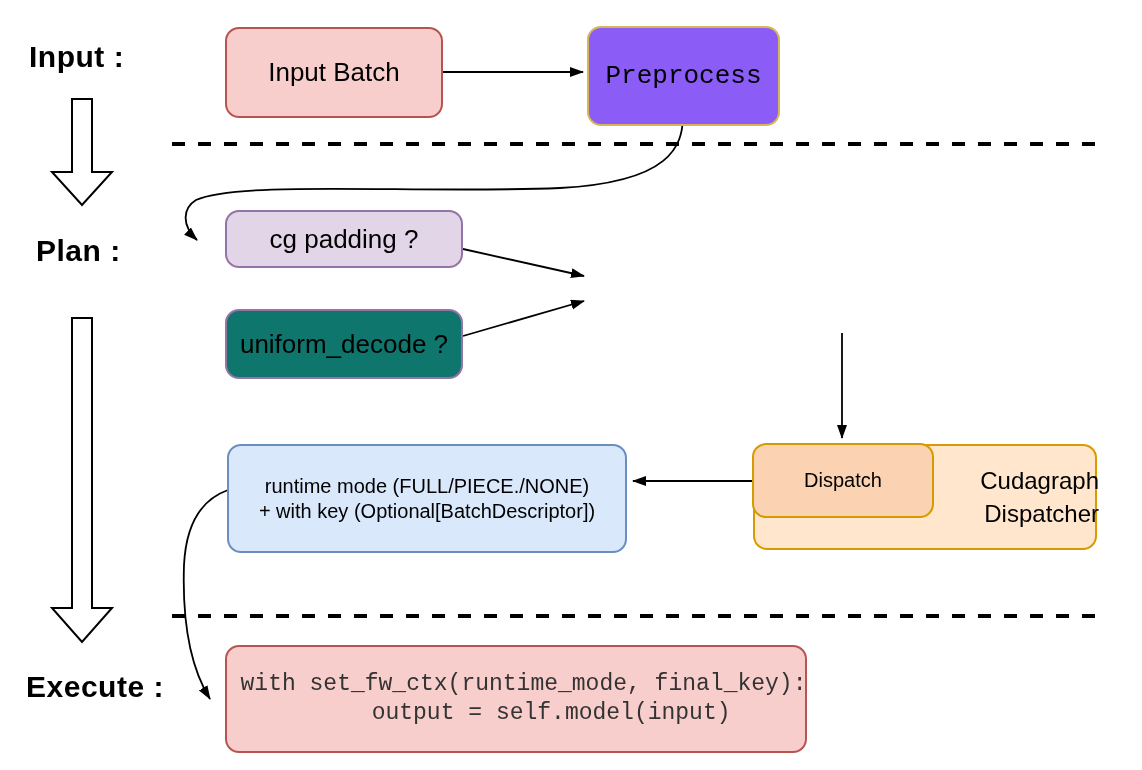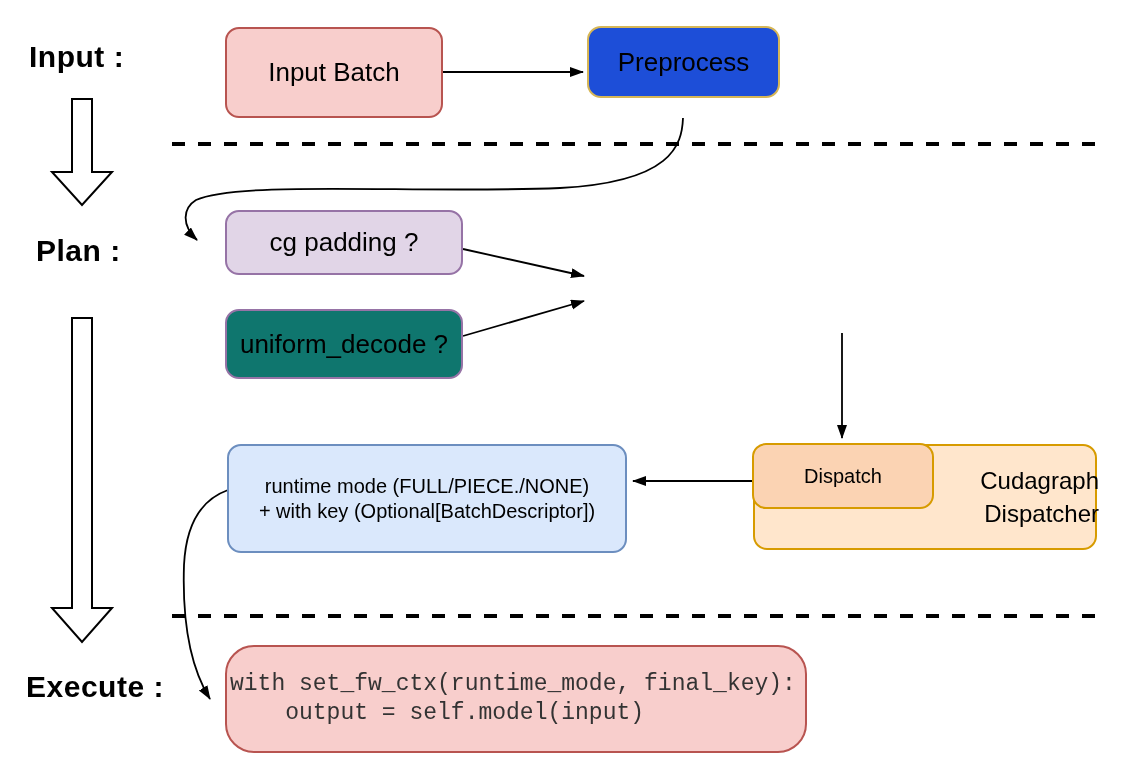--- a/index.html
+++ b/index.html
@@ -16,21 +16,21 @@
     position:absolute;border:2px solid #a16207;border-radius:14px;
     display:flex;flex-direction:column;align-items:center;justify-content:center;
     text-align:center;box-sizing:border-box;line-height:1.25;
   }
   .node .ln{display:block;white-space:pre;}
   .fs26{font-size:26px;}
   .fs20{font-size:20px;}
   .fs24{font-size:24px;line-height:33px;}
   .code-node{
     font-family:"Liberation Mono", monospace;font-size:23px;line-height:29px;
-    align-items:flex-start;text-align:left;padding-left:3px;border-radius:29px;
+    align-items:center;text-align:left;padding-left:15px;
   }
   .dispatcher-text{
     position:absolute;left:180px;top:0;width:164px;height:100%;
     display:flex;flex-direction:column;align-items:flex-end;justify-content:center;
   }
   svg .wire{fill:none;stroke:#000;stroke-width:1.8px;}
   svg .dashline{stroke:#000;stroke-width:4px;stroke-dasharray:13 13;}
   svg .hollow-arrow{fill:#ffffff;stroke:#000;stroke-width:2px;stroke-linejoin:miter;}
 </style>
 </head>
@@ -61,41 +61,41 @@
   </svg>
 
   <div class="section-label" style="left:29px;top:40px;">Input :</div>
   <div class="section-label" style="left:36px;top:234px;">Plan :</div>
   <div class="section-label" style="left:26px;top:670px;">Execute :</div>
 
   <div class="node fs26" style="left: 225px; top: 27px; width: 218px; height: 91px; background-color: rgb(248, 206, 204); border-color: rgb(184, 84, 80);">
     <span class="ln">Input Batch</span>
   </div>
 
-  <div class="node fs26" style="left: 587px; top: 26px; width: 193px; height: 72px; background-color: #1d4ed8; border-color: rgb(214, 182, 86);">
+  <div class="node fs26" style="left: 587px; top: 26px; width: 193px; height: 100px; background-color: #8b5cf6; border-color: rgb(214, 182, 86); font-family: Liberation Mono, monospace;">
     <span class="ln">Preprocess</span>
   </div>
 
-  <div class="node fs26" style="left: 225px; top: 210px; width: 238px; height: 65px; background-color: rgb(225, 213, 231); border-color: rgb(150, 115, 166);">
+  <div class="node fs26" style="left: 225px; top: 210px; width: 238px; height: 58px; background-color: rgb(225, 213, 231); border-color: rgb(150, 115, 166);">
     <span class="ln">cg padding ?</span>
   </div>
 
   <div class="node fs26" style="left: 225px; top: 300px; width: 238px; height: 70px; background-color: #0f766e; border-color: rgb(150, 115, 166); margin-top: 9px;">
     <span class="ln">uniform_decode ?</span>
   </div>
 
 
   <div class="node" style="left: 753px; top: 444px; width: 344px; height: 106px; background-color: rgb(255, 230, 204); border-color: rgb(215, 155, 0);">
     <div class="dispatcher-text fs24">
       <span class="ln">Cudagraph</span>
       <span class="ln">Dispatcher</span>
     </div>
   </div>
 
-  <div class="node fs20" style="left: 752px; top: 443px; width: 182px; height: 66px; background-color: rgb(251, 211, 179); border-color: rgb(215, 155, 0);">
+  <div class="node fs20" style="left: 752px; top: 443px; width: 182px; height: 75px; background-color: rgb(251, 211, 179); border-color: rgb(215, 155, 0);">
     <span class="ln">Dispatch</span>
   </div>
 
   <div class="node fs20" style="left: 227px; top: 444px; width: 400px; height: 109px; background-color: rgb(218, 232, 252); border-color: rgb(108, 142, 191);">
     <span class="ln">runtime mode (FULL/PIECE./NONE)</span>
     <span class="ln">+ with key (Optional[BatchDescriptor])</span>
   </div>
 
   <div class="node code-node" style="left: 225px; top: 645px; width: 582px; height: 108px; background-color: rgb(248, 206, 204); border-color: rgb(184, 84, 80); color: rgb(51, 51, 51);">
     <span class="ln">with set_fw_ctx(runtime_mode, final_key):</span>

